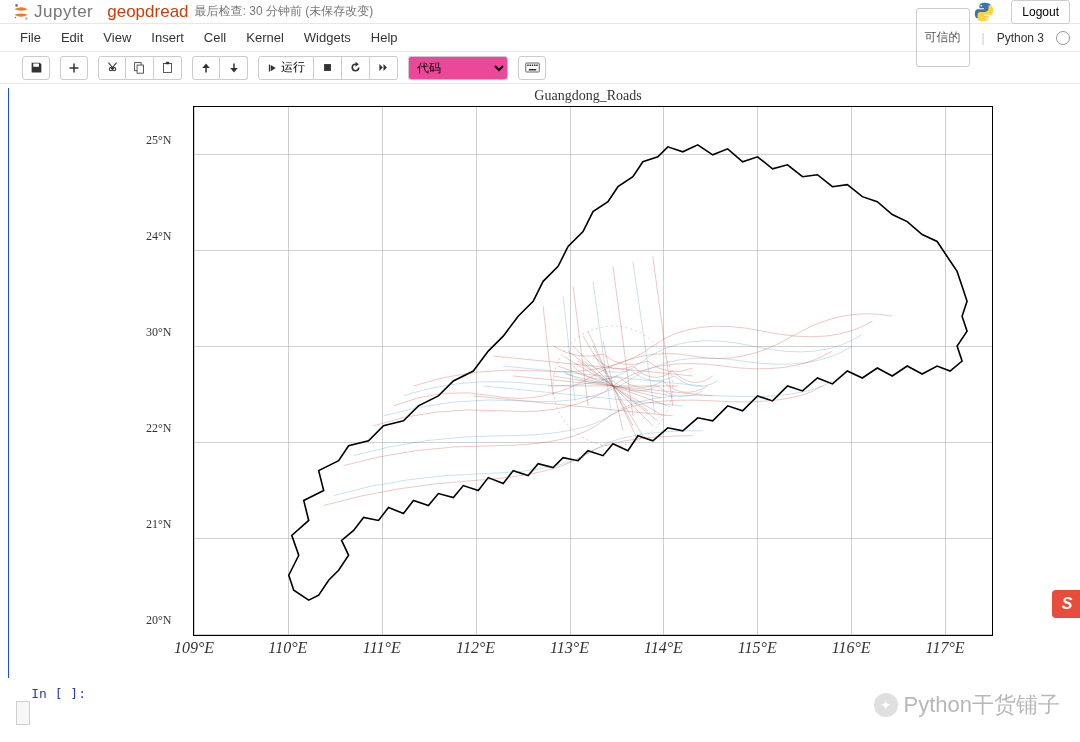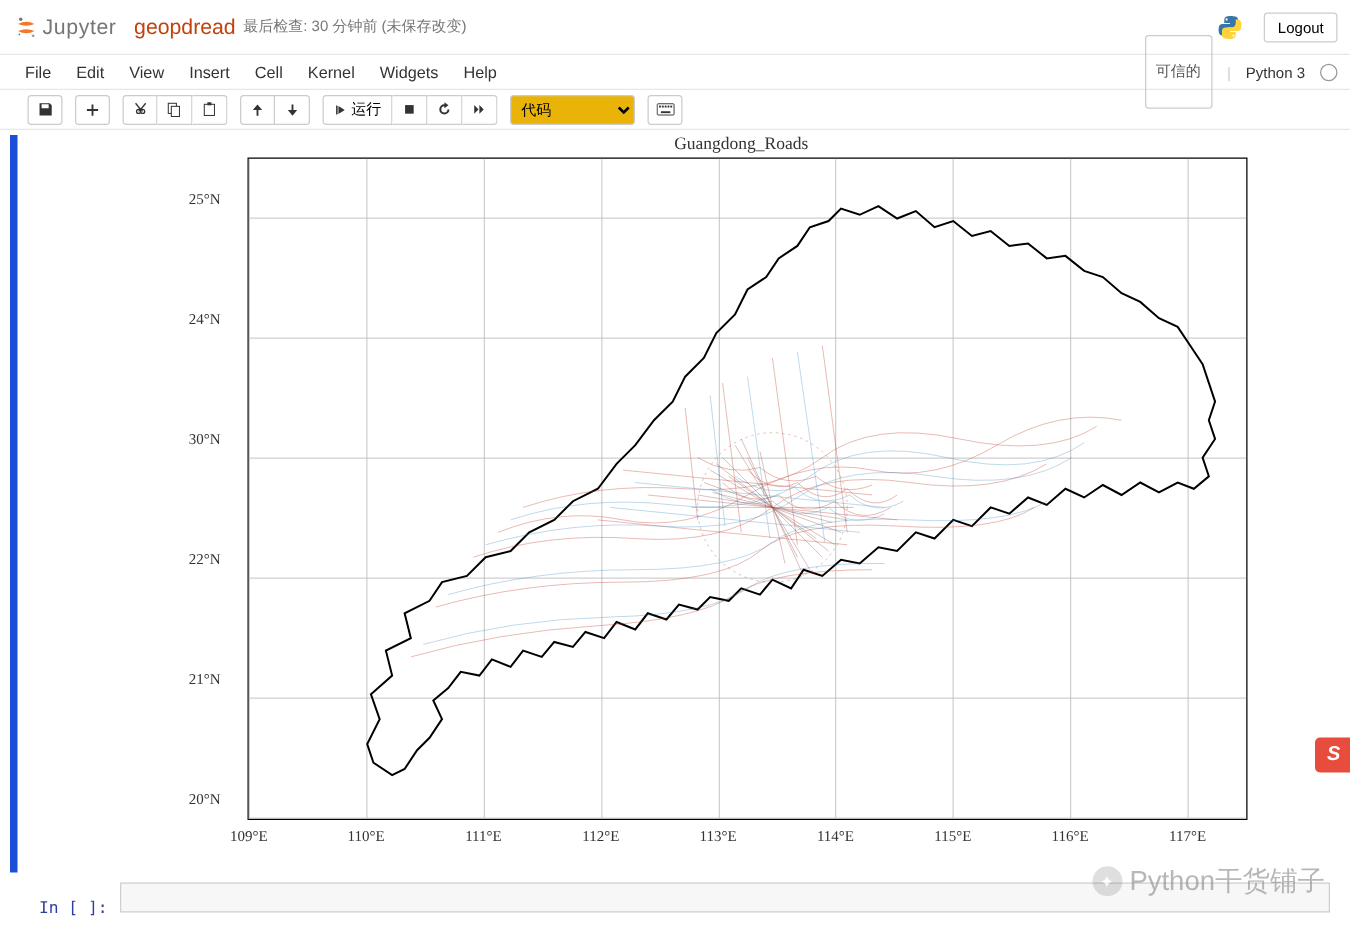--- a/index.html
+++ b/index.html
@@ -1,18 +1,18 @@
 <!DOCTYPE html>
 <html><head>
   <meta charset="utf-8">
   <style>
     * { margin: 0; padding: 0; box-sizing: border-box; }
     body { font-family: "Helvetica Neue", Helvetica, Arial, sans-serif; font-size: 13px; color: #333; background: #fff; width: 1080px; height: 742px; overflow: hidden; position: relative; }
     
-    .header { display: flex; align-items: center; padding: 4px 10px; border-bottom: 1px solid #e7e7e7; height: 44px; }
+    .header { display: flex; align-items: center; padding: 4px 10px; border-bottom: 1px solid #e7e7e7; height: 24px; }
     .logo { display: flex; align-items: center; gap: 2px; margin-right: 14px; }
     .logo-icon { width: 22px; height: 22px; }
     .logo-text { font-size: 17px; color: #757575; font-weight: normal; letter-spacing: 0.5px; }
     .notebook-name { font-size: 17px; color: #c2410c; margin-right: 6px; }
     .checkpoint { font-size: 12px; color: #777; }
     .header-right { margin-left: auto; display: flex; align-items: center; gap: 16px; }
     .python-icon { width: 22px; height: 22px; }
     .logout-btn { border: 1px solid #ccc; background: #fff; padding: 4px 10px; border-radius: 3px; font-size: 12px; cursor: pointer; }
     
     .menubar { display: flex; align-items: center; padding: 0 10px; height: 28px; border-bottom: 1px solid #e7e7e7; }
@@ -23,35 +23,35 @@
     .kernel-indicator { width: 14px; height: 14px; border: 1.5px solid #999; border-radius: 50%; }
     
     .toolbar { display: flex; align-items: center; padding: 4px 22px; height: 32px; gap: 10px; border-bottom: 1px solid #e7e7e7; }
     .tool-group { display: flex; gap: 0; }
     .tool-btn { border: 1px solid #ccc; background: #fff; width: 28px; height: 24px; display: flex; align-items: center; justify-content: center; cursor: pointer; font-size: 12px; }
     .tool-btn:first-child { border-radius: 3px 0 0 3px; }
     .tool-btn:last-child { border-radius: 0 3px 3px 0; }
     .tool-btn:only-child { border-radius: 3px; }
     .tool-btn + .tool-btn { border-left: none; }
     .tool-btn.run { width: auto; padding: 0 8px; gap: 4px; }
-    .cell-type-select { border: 1px solid #ccc; background: #eab308; height: 24px; width: 100px; font-size: 12px; border-radius: 3px; padding: 0 4px; }
+    .cell-type-select { border: 1px solid #ccc; background: #ec4899; height: 24px; width: 100px; font-size: 12px; border-radius: 3px; padding: 0 4px; }
     
     .notebook-area { background: #fff; padding: 0; position: relative; height: calc(742px - 92px); overflow: hidden; }
-    .cell-container { border-left: 6px solid #1d4ed8; padding-left: 4px; margin: 2px 8px; }
+    .cell-container { border-left: 1px solid #1d4ed8; padding-left: 4px; margin: 2px 8px; }
     
     .chart-output { position: relative; width: 870px; height: 590px; margin-left: 140px; margin-top: 4px; }
     .chart-title { position: absolute; top: 0; left: 50%; transform: translateX(-50%); font-size: 14px; font-family: serif; }
     .plot-frame { position: absolute; top: 18px; left: 40px; width: 800px; height: 530px; border: 1px solid #000; background: #fff; }
     .grid-line-v { position: absolute; top: 0; bottom: 0; width: 1px; background: #bbb; opacity: 0.7; }
     .grid-line-h { position: absolute; left: 0; right: 0; height: 1px; background: #bbb; opacity: 0.7; }
-    .x-tick { position: absolute; bottom: -22px; font-size: 12px; font-family: serif; transform: translateX(-50%); }
+    .x-tick { position: absolute; bottom: -22px; font-size: 16px; font-family: serif; transform: translateX(-50%); font-style: italic; }
     .y-tick { position: absolute; left: -48px; font-size: 12px; font-family: serif; transform: translateY(-50%); }
     .map-svg { position: absolute; top: 0; left: 0; width: 100%; height: 100%; }
     
-    .input-cell { display: flex; align-items: baseline; margin: 8px 16px 0 16px; }
+    .input-cell { display: flex; align-items: baseline; margin: 8px 16px 0 16px; flex-direction: column; }
     .input-prompt { font-family: monospace; font-size: 13px; color: #303F9F; width: 80px; text-align: right; padding-right: 10px; }
     .input-area { flex: 1; background: #f7f7f7; border: 1px solid #cfcfcf; min-height: 24px; padding: 4px 6px; font-family: monospace; font-size: 13px; }
     
     .watermark { position: absolute; bottom: 22px; right: 20px; display: flex; align-items: center; gap: 6px; opacity: 0.6; font-size: 22px; color: #888; }
     .watermark-icon { width: 24px; height: 24px; background: rgba(120,120,120,0.4); border-radius: 50%; display: inline-flex; align-items: center; justify-content: center; color: #fff; font-size: 14px; }
     
     .side-badge { position: absolute; right: -2px; top: 590px; width: 30px; height: 28px; background: #E84C3D; border-radius: 4px 0 0 4px; display: flex; align-items: center; justify-content: center; color: #fff; font-weight: bold; font-size: 16px; font-style: italic; }
   </style>
 </head>
 <body>

